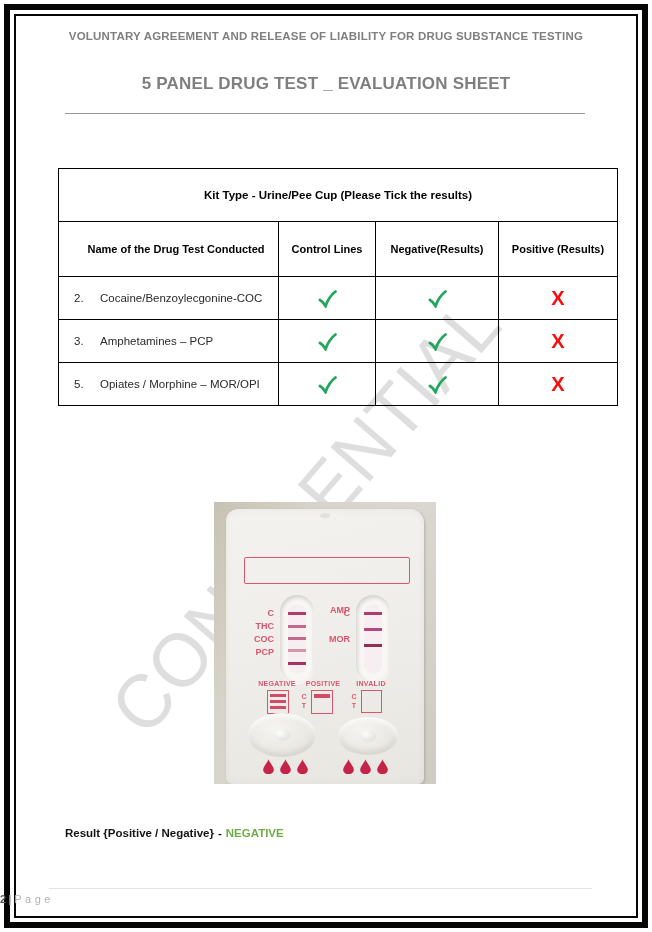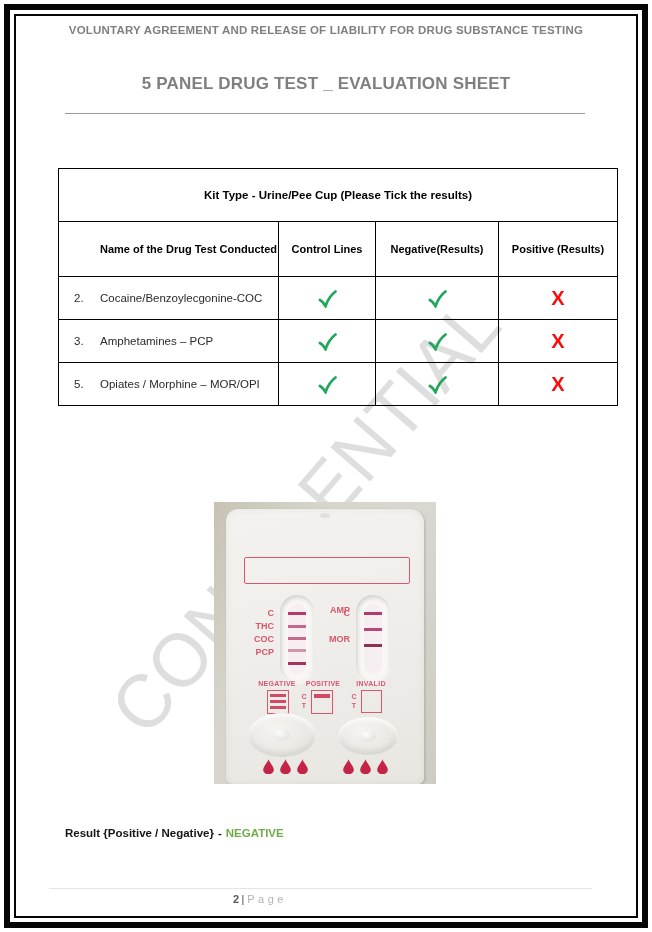--- a/index.html
+++ b/index.html
@@ -7,32 +7,32 @@
         font-family:"Liberation Sans",sans-serif;}
   
   .frame-outer{position:absolute;inset:4px;border:6px solid #050505;pointer-events:none;}
   .frame-inner{position:absolute;inset:14px;border:2px solid #050505;pointer-events:none;}
   
   .watermark{position:absolute;left:25px;top:235px;width:560px;height:560px;z-index:0;
              display:flex;align-items:center;justify-content:center;
              transform:rotate(-49deg) scaleX(0.96);color:#bfbfbf;opacity:0.5;
              font-size:76px;font-weight:400;white-space:nowrap;letter-spacing:1px;}
   
-  .title{position:absolute;top:24px;left:30px;right:30px;text-align:center;
+  .title{position:absolute;top:30px;left:30px;right:30px;text-align:center;
          font-size:11.5px;font-weight:700;color:#7f7f7f;letter-spacing:0.2px;z-index:1;}
   .subtitle{position:absolute;top:74px;left:30px;right:30px;text-align:center;
             font-size:17px;font-weight:700;color:#7f7f7f;letter-spacing:0.2px;z-index:1;}
   .head-rule{position:absolute;top:113px;left:65px;width:520px;border-top:1px solid #9a9a9a;z-index:1;}
   
   .doc-table{position:absolute;left:58px;top:168px;z-index:1;}
   .doc-table table{border-collapse:collapse;table-layout:fixed;width:559px;}
   .doc-table td,.doc-table th{border:1.5px solid #000;background:transparent;overflow:hidden;}
   .kit-row td{height:50px;text-align:center;font-size:11.5px;font-weight:700;color:#000;}
   .head-row th{height:52px;font-size:11px;font-weight:700;color:#000;text-align:center;}
-  .head-row th.c1{text-align:right;padding-left:16px;}
+  .head-row th.c1{text-align:center;padding-left:16px;}
   .data-row td{height:40px;}
   .name-cell{font-size:11.5px;color:#2b2b2b;padding-left:15px;white-space:nowrap;}
   .row-num{display:inline-block;width:26px;}
   .mark-cell{text-align:center;vertical-align:middle;}
   .check svg{display:inline-block;vertical-align:middle;}
   .xmark{font-size:20px;font-weight:700;color:#fb0c0c;line-height:1;}
   
   .photo{position:absolute;left:214px;top:502px;width:222px;height:282px;z-index:2;overflow:hidden;
          background:linear-gradient(115deg,#c7c2b3 0%,#d7d4cb 30%,#d9d7d0 60%,#cecbc2 100%);}
   .cassette{position:absolute;left:12px;top:7px;width:198px;height:275px;
@@ -64,21 +64,21 @@
   .well.rw{left:112px;top:208px;width:60px;height:38px;}
   .bubble{position:absolute;left:50%;top:50%;transform:translate(-50%,-50%);width:16px;height:11px;
           border-radius:50%;background:radial-gradient(ellipse at 35% 30%,#fdfdfc,#d9dbd5);}
   .drops{position:absolute;display:flex;gap:4px;}
   .drops.ld{left:36px;top:250px;} .drops.rd{left:116px;top:250px;}
   
   .result{position:absolute;left:65px;top:827px;font-size:11.5px;font-weight:700;color:#141414;z-index:1;}
   .result .val{color:#6fac46;margin-left:4px;}
   .result .sep{font-weight:700;margin-left:4px;}
   .footer-rule{position:absolute;left:49px;width:543px;top:888px;border-top:1px solid #e4e4e4;z-index:1;}
-  .footer{position:absolute;top:893px;left:0;width:520px;text-align:center;font-size:11px;z-index:1;}
+  .footer{position:absolute;top:893px;left:0;width:520px;text-align:left;font-size:11px;z-index:1;}
   .footer .num{font-weight:700;color:#595959;}
   .footer .psep{color:#8a8a8a;font-weight:700;margin:0 3px 0 2px;}
   .footer .word{color:#b3b3b3;letter-spacing:3.5px;}
 </style>
 </head>
 <body>
 
 <div class="page">
   <div class="frame-outer"></div>
   <div class="frame-inner"></div>

